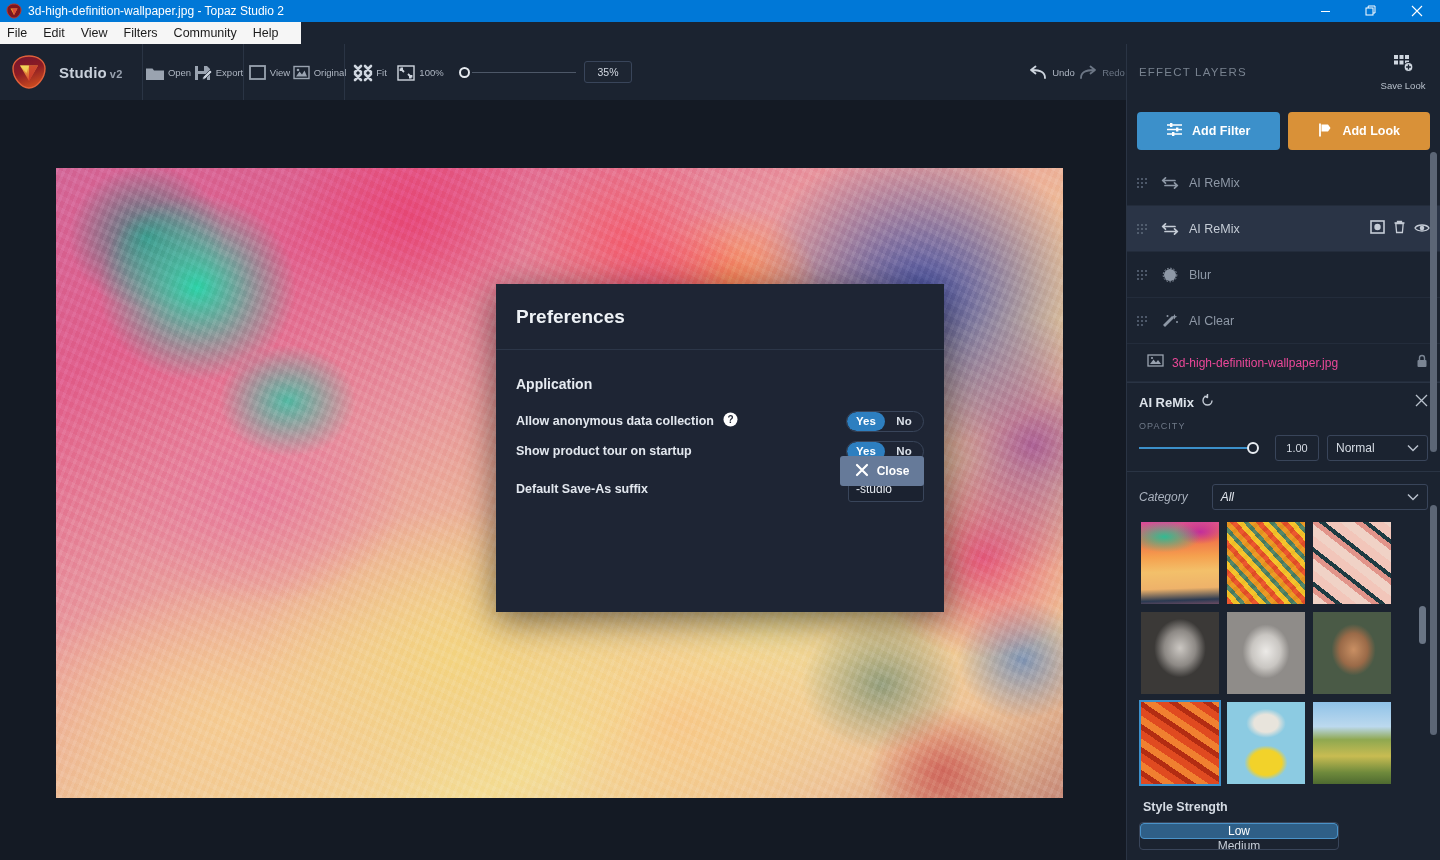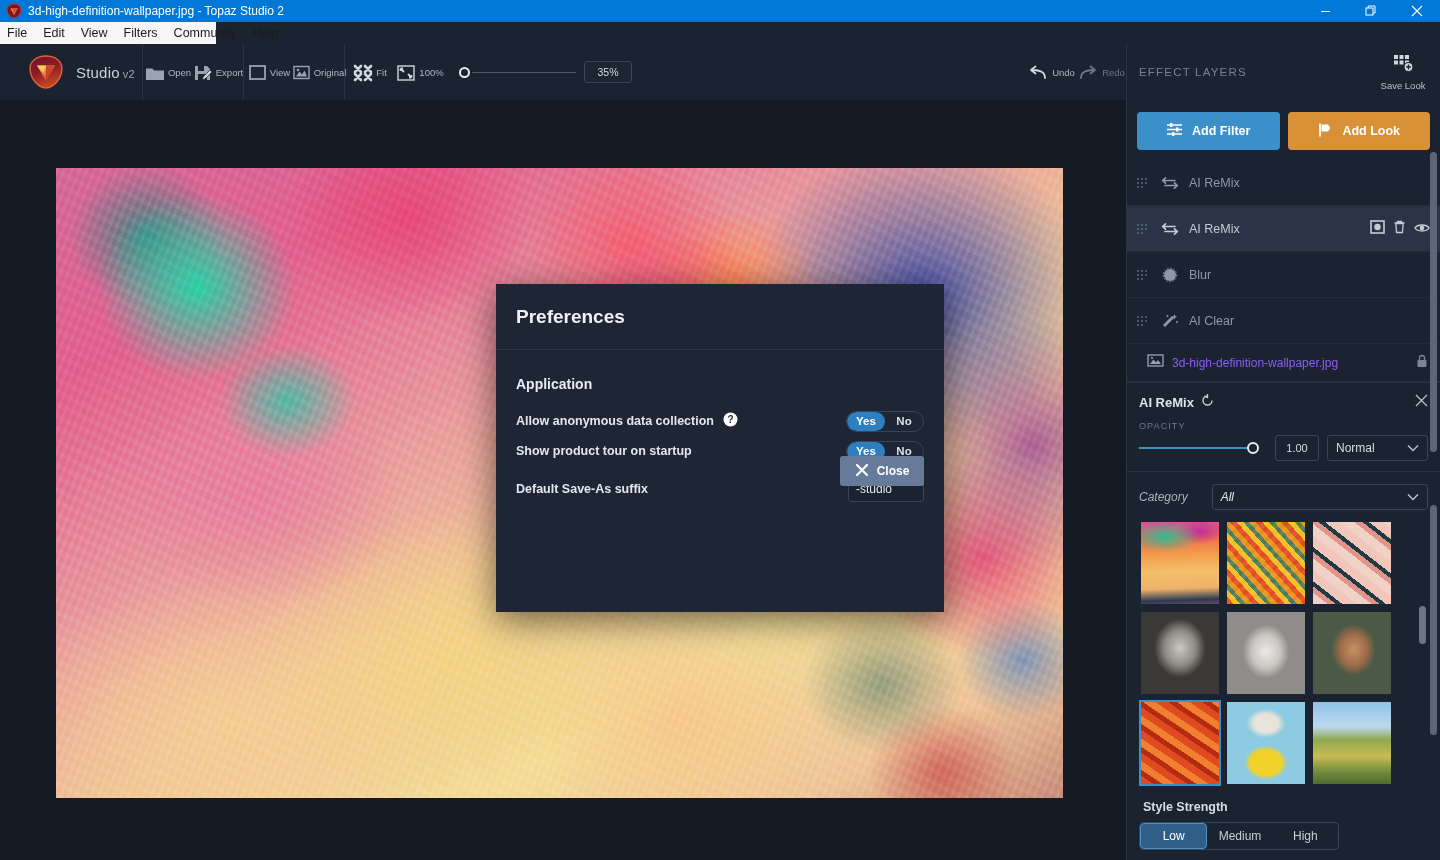--- a/index.html
+++ b/index.html
@@ -25,34 +25,34 @@
     color: #fff;
   }
   .tb-btn svg { display: block; }
 
   
   .menubar {
     position: absolute; left: 0; top: 22px; width: 1440px; height: 22px;
     background: #1b2330;
   }
   .menu-white {
-    position: absolute; left: 0; top: 0; height: 22px; width: 216px;
+    position: absolute; left: 0; top: 0; height: 22px; width: 301px;
     background: #f6f6f6; display: flex; align-items: center;
   }
   .menu-item {
     font-size: 12.5px; color: #1b1b1b; padding: 0 8px; line-height: 22px; white-space: nowrap;
   }
   .menu-item:first-child { padding-left: 7px; }
 
   
   .toolbar {
     position: absolute; left: 0; top: 44px; width: 1440px; height: 56px;
     background: #1b2330; display: flex; align-items: center;
   }
-  .brand { display: flex; align-items: center; width: 142px; height: 56px; padding-left: 28px; }
+  .brand { display: flex; align-items: center; width: 142px; height: 56px; padding-left: 11px; font-weight: bold; }
   .brand-logo { width: 36px; height: 36px; position: relative; flex: none; }
   .brand-text { margin-left: 12px; font-size: 15px; color: #c9d0da; letter-spacing: .2px; }
   .brand-text .v { font-size: 11px; color: #9aa3b0; margin-left: 3px; }
   .tb-sep { width: 1px; height: 56px; background: #2a3444; flex: none; }
 
   .tgroup { display: flex; align-items: center; height: 56px; }
   .titem {
     width: 50px; height: 56px; display: flex; flex-direction: row;
     align-items: center; justify-content: center; gap: 3px;
   }
@@ -141,21 +141,21 @@
   .grip i { width: 2px; height: 2px; background: #5f6b7d; display: block; border-radius: 1px; }
   .layer .licon { width: 26px; display: flex; align-items: center; justify-content: center; margin-right: 6px; }
   .layer .lname { font-size: 12.5px; color: #8e98a6; }
   .layer.sel .lname { color: #c5ccd6; }
   .layer .lactions { margin-left: auto; display: flex; align-items: center; gap: 8px; }
 
   .baselayer {
     height: 38px; display: flex; align-items: center; padding: 0 12px 0 20px;
     border-bottom: 1px solid #232c3b;
   }
-  .baselayer .lname { font-size: 12px; color: #8b5cf6; margin-left: 8px; }
+  .baselayer .lname { font-size: 12px; color: #ec4899; margin-left: 8px; }
 
   .fxhead { padding: 10px 12px 2px 12px; display: flex; align-items: center; }
   .fxtitle { font-size: 13px; font-weight: bold; color: #dde3ea; }
   .fxclose { margin-left: auto; }
 
   .opacity-lbl { font-size: 9px; letter-spacing: 1.1px; color: #6f7988; padding: 8px 12px 4px 12px; }
   .oprow { display: flex; align-items: center; padding: 0 12px 10px 12px; gap: 8px; }
   .opslider { position: relative; width: 128px; height: 14px; display: flex; align-items: center; }
   .opslider .fill { position: absolute; left: 0; top: 6px; width: 116px; height: 2px; background: #3c90ca; }
   .opslider .knob { position: absolute; left: 108px; top: 1px; width: 12px; height: 12px;
@@ -210,21 +210,21 @@
     #d8481e; }
   .t8 .art { background:
     radial-gradient(ellipse 30px 22px at 50% 26%, #e8e4dc 0%, #e8e4dc 40%, rgba(232,228,220,0) 66%),
     radial-gradient(ellipse 30px 24px at 50% 74%, #f2d22a 0%, #f2d22a 52%, rgba(242,210,42,0) 72%),
     linear-gradient(180deg,#8ccbe2 0%,#8ccbe2 100%); }
   .t9 .art { background:
     linear-gradient(180deg,#8fc2e8 0%,#bcd9ee 30%,#8fa850 46%,#c8bc52 66%,#6f8a3c 86%,#4e6a30 100%); }
 
   .sslabel { font-size: 12.5px; font-weight: bold; color: #d6dce4; padding: 14px 12px 8px 16px; }
   .ssgroup { margin: 0 12px 0 12px; width: 200px; height: 28px;
-    border: 1px solid #39455a; border-radius: 4px; display: flex; overflow: hidden; }
+    border: 1px solid #39455a; border-radius: 4px; display: flex; overflow: hidden; flex-direction: column; }
   .ssbtn { flex: 1; display: flex; align-items: center; justify-content: center;
     font-size: 12px; color: #c6cdd7; }
   .ssbtn.sel { background: #2f5f87; border: 1px solid #4a92c8; border-radius: 4px; color: #ffffff; }
 
   .rp-scroll { position: absolute; right: 3px; top: 52px; width: 7px; height: 300px;
     background: #5c footer; }
   .rp-scroll { background: #5c6676; border-radius: 4px; }
   .rp-scroll2 { position: absolute; right: 3px; top: 405px; width: 7px; height: 230px;
     background: #5c6676; border-radius: 4px; }
   .thumbscroll { position: absolute; right: 14px; top: 506px; width: 7px; height: 38px;

